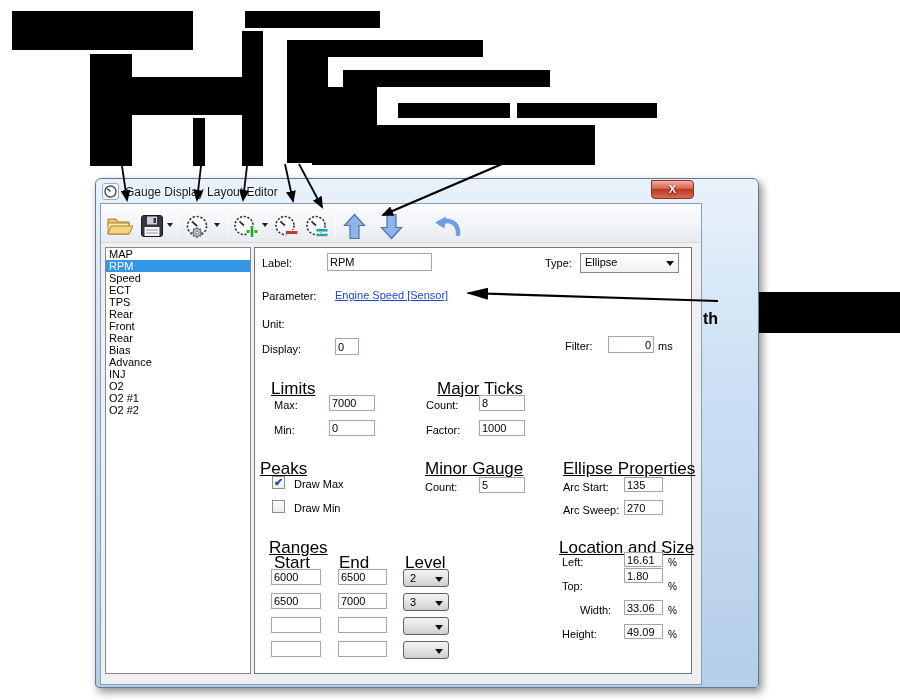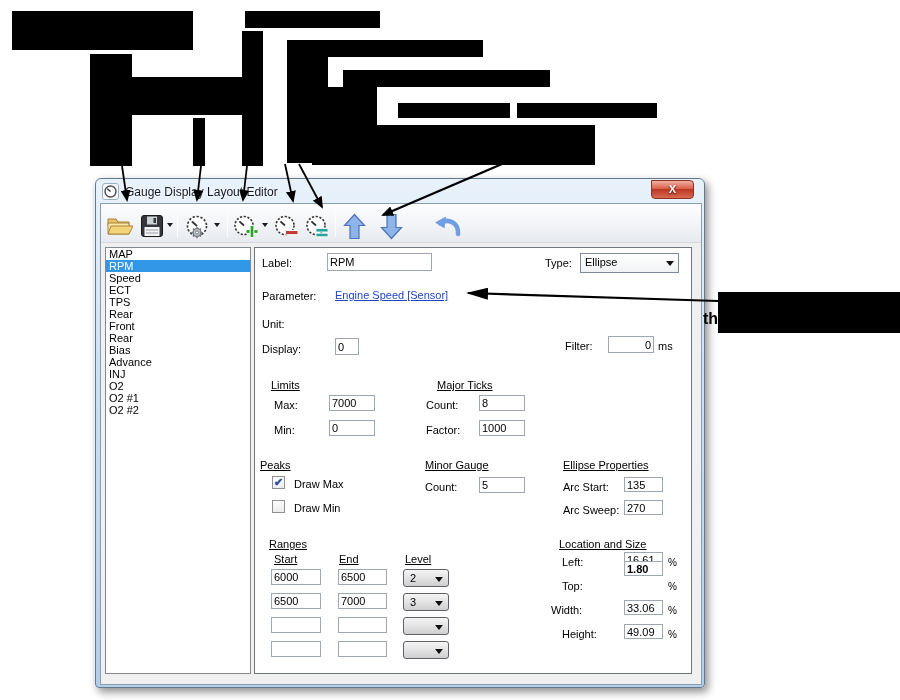--- a/index.html
+++ b/index.html
@@ -10,21 +10,21 @@
   .redact { position:absolute; background:#000; }
 
   
   #arrow-layer { position:absolute; left:0; top:0; width:900px; height:700px;
                  pointer-events:none; z-index:60; }
 
   .partial-text { position:absolute; left:703px; top:310px; font-size:16px;
                   font-weight:bold; color:#000; z-index:61; }
 
   
-  .window { position:absolute; left:95px; top:178px; width:610px; height:510px;
+  .window { position:absolute; left:95px; top:178px; width:664px; height:510px;
             border:1px solid #64798f; border-radius:6px 6px 4px 4px;
             background:linear-gradient(180deg,#e9f2fb 0%,#cfe2f4 35%,#b4cee8 100%);
             box-shadow:3px 4px 8px rgba(0,0,0,.45); z-index:10; }
   .titlebar-title { position:absolute; left:29px; top:6px; font-size:12px;
                     color:#15191d; text-shadow:0 0 3px #fff; white-space:nowrap; }
   .title-icon { position:absolute; left:6px; top:4px; width:17px; height:17px;
                 background:#fbfbfb; border:1px solid #9bb0c4; border-radius:3px; }
   .close-btn { position:absolute; left:555px; top:1px; width:43px; height:19px;
                background:linear-gradient(180deg,#f0b0a2 0%,#d9604b 45%,#bc3723 50%,#d96a50 100%);
                border:1px solid #8c3326; border-radius:0 4px 4px 4px;
@@ -47,21 +47,21 @@
   .sidebar { position:absolute; left:4px; top:43px; width:146px; height:427px;
              background:#fff; border:1px solid #828790; overflow:hidden; }
   .side-item { height:12px; line-height:12px; font-size:11px; color:#000;
                padding-left:3px; white-space:nowrap; }
   .side-item.selected { background:#3297e6; color:#fff; }
 
   
   .main { position:absolute; left:153px; top:43px; width:438px; height:427px;
           background:#fff; border:1px solid #6f7control; border:1px solid #6f757d; }
   .lbl { position:absolute; font-size:11px; color:#000; white-space:nowrap; }
-  .hdr { position:absolute; font-size:11px; color:#000; text-decoration:underline;
+  .hdr { position:absolute; font-size:17px; color:#000; text-decoration:underline;
          white-space:nowrap; }
   .inp { position:absolute; background:#fff; border:1px solid #9da8b4;
          font-size:11px; color:#000; padding:1px 2px; font-family:"Liberation Sans",sans-serif; }
   .inp.right { text-align:right; }
   .link { position:absolute; font-size:11px; color:#2146c7; text-decoration:underline;
           white-space:nowrap; }
   .combo { position:absolute; background:linear-gradient(180deg,#fff,#f0f2f4);
            border:1px solid #7d8a99; font-size:11px; color:#000; }
   .combo .val { position:absolute; left:4px; top:2px; white-space:nowrap; }
   .combo .arr { position:absolute; right:4px; top:7px; width:0; height:0;
@@ -324,24 +324,24 @@
         <span class="arr"></span>
       </div>
 
       <span class="hdr" style="left:304px;top:290px">Location and Size</span>
 
       <span class="lbl" style="left:307px;top:308px">Left:</span>
       <input class="inp" style="left: 369px; top: 304px; width: 39px; height: 15px;" value="16.61">
       <span class="pct" style="left:413px;top:309px">%</span>
 
       <span class="lbl" style="left:307px;top:332px">Top:</span>
-      <input class="inp" style="left: 369px; top: 313px; width: 39px; height: 15px; font-weight: bold;" value="1.80">
+      <input class="inp" style="left: 369px; top: 320px; width: 39px; height: 15px;" value="1.80">
       <span class="pct" style="left:413px;top:333px">%</span>
 
-      <span class="lbl" style="left:296px;top:356px">Width:</span>
+      <span class="lbl" style="left:325px;top:356px">Width:</span>
       <input class="inp" style="left: 369px; top: 352px; width: 39px; height: 15px;" value="33.06">
       <span class="pct" style="left:413px;top:357px">%</span>
 
       <span class="lbl" style="left:307px;top:380px">Height:</span>
       <input class="inp" style="left: 369px; top: 376px; width: 39px; height: 15px;" value="49.09">
       <span class="pct" style="left:413px;top:381px">%</span>
 
     </div>
   </div>
 </div>

